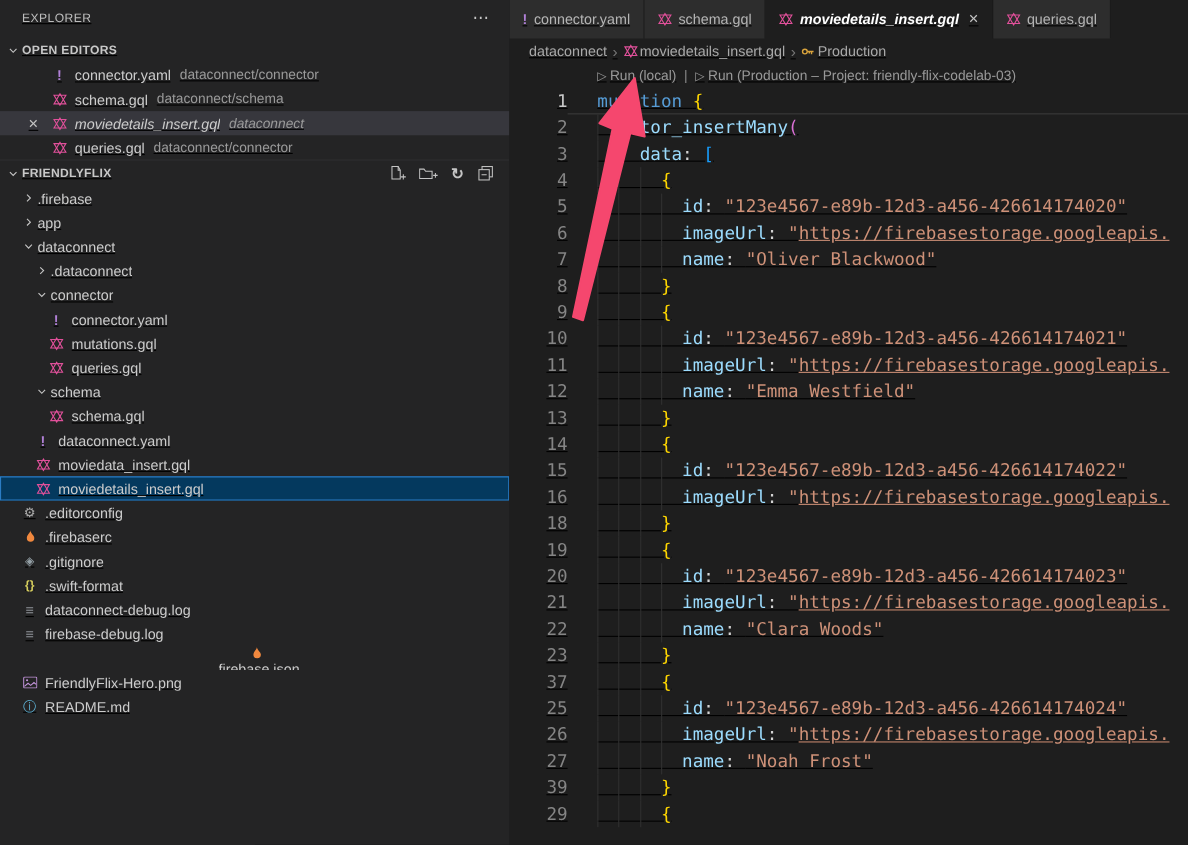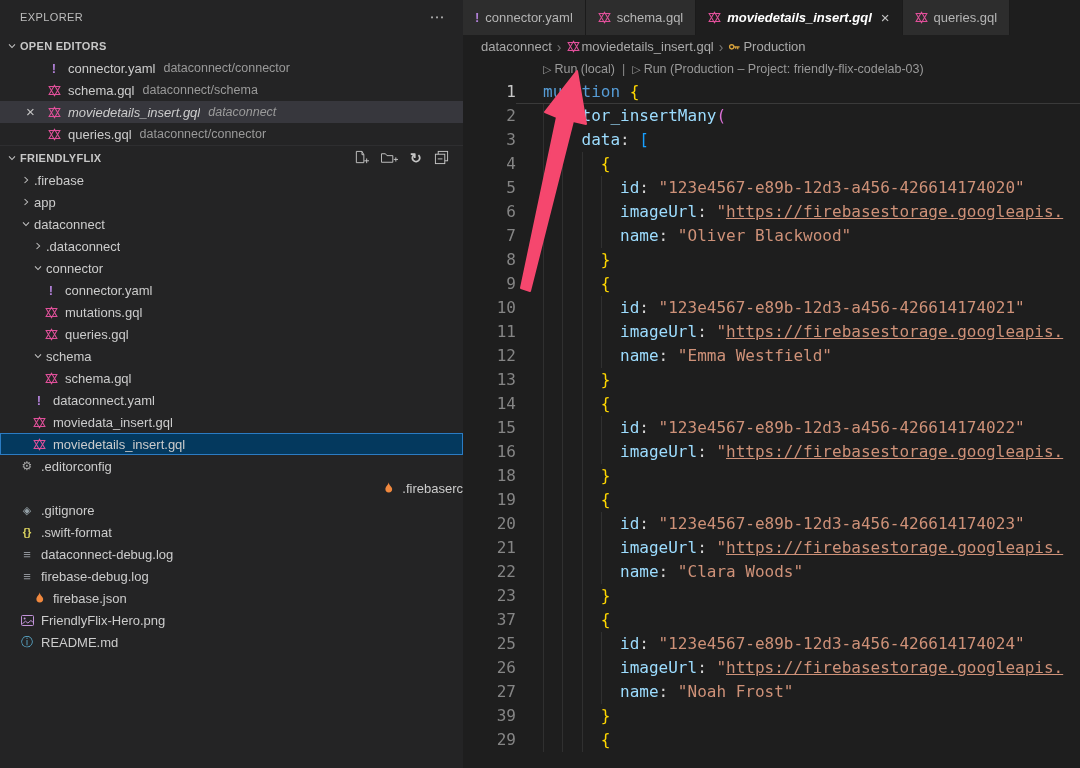--- a/index.html
+++ b/index.html
@@ -1,17 +1,17 @@
 <!DOCTYPE html>
 <html><head>
 <meta charset="utf-8">
 <style>
   html,body{margin:0;padding:0;width:1080px;height:768px;overflow:hidden;background:#1e1e1e;
     font-family:"Liberation Sans",sans-serif;-webkit-font-smoothing:antialiased;}
-  .app{display:flex;width:1080px;height:768px;position:relative;}
+  .app{display:flex;width:1080px;height:768px;position:relative;text-decoration:underline;}
   
   .sidebar{width:463px;min-width:463px;height:100%;background:#242425;color:#cccccc;overflow:hidden;position:relative;}
   .sb-title{height:34px;line-height:34px;padding-left:20px;font-size:11px;letter-spacing:.4px;color:#bdbdbd;position:relative;}
   .sb-title .more{position:absolute;right:18px;top:0;cursor:pointer;}
   .sec-h{height:23px;display:flex;align-items:center;font-size:11px;font-weight:bold;color:#c8c8c8;letter-spacing:.3px;padding-left:4px;position:relative;}
   .sec-h.ff{border-top:1px solid #2e2e30;}
   .sec-h .chev{width:16px;display:inline-flex;justify-content:center;}
   .ff-actions{position:absolute;right:14px;top:0;height:23px;display:flex;align-items:center;gap:12px;}
   .ff-actions .act{display:inline-flex;align-items:center;cursor:pointer;}
   .row{height:22px;display:flex;align-items:center;font-size:13px;color:#cccccc;white-space:nowrap;cursor:pointer;}
@@ -261,21 +261,21 @@
             </svg>
           </span>
           <span class="lbl">moviedetails_insert.gql</span>
         </div>
         <div class="row tree-row" style="padding-left: 18px;">
           <span class="fi">
             <span style="color:#a8a8a8;font-size:12px;">⚙</span>
           </span>
           <span class="lbl">.editorconfig</span>
         </div>
-        <div class="row tree-row" style="padding-left: 4px; justify-content: flex-end;">
+        <div class="row tree-row" style="padding-left: 18px;">
           <span class="fi">
             <svg width="11" height="14" viewBox="0 0 12 14">
               <path d="M6 .6C6.3 3.1 2.6 4.9 2.6 8.2a3.7 3.7 0 0 0 7.4 0C10 5.6 6.5 4.1 6 .6Z" fill="#f0883e"></path>
             </svg>
           </span>
           <span class="lbl">.firebaserc</span>
         </div>
         <div class="row tree-row" style="padding-left: 18px;">
           <span class="fi">
             <span style="color:#94a0a6;font-size:11px;">◈</span>
@@ -293,21 +293,21 @@
             <span style="color:#8f9399;font-size:13px;">≡</span>
           </span>
           <span class="lbl">dataconnect-debug.log</span>
         </div>
         <div class="row tree-row" style="padding-left: 18px;">
           <span class="fi">
             <span style="color:#8f9399;font-size:13px;">≡</span>
           </span>
           <span class="lbl">firebase-debug.log</span>
         </div>
-        <div class="row tree-row" style="padding-left: 30px;">
+        <div class="row tree-row" style="padding-left: 8px; flex-direction: column;">
           <span class="fi">
             <svg width="11" height="14" viewBox="0 0 12 14">
               <path d="M6 .6C6.3 3.1 2.6 4.9 2.6 8.2a3.7 3.7 0 0 0 7.4 0C10 5.6 6.5 4.1 6 .6Z" fill="#f0883e"></path>
             </svg>
           </span>
           <span class="lbl">firebase.json</span>
         </div>
         <div class="row tree-row" style="padding-left: 18px;">
           <span class="fi">
             <svg width="13" height="11" viewBox="0 0 13 11">

